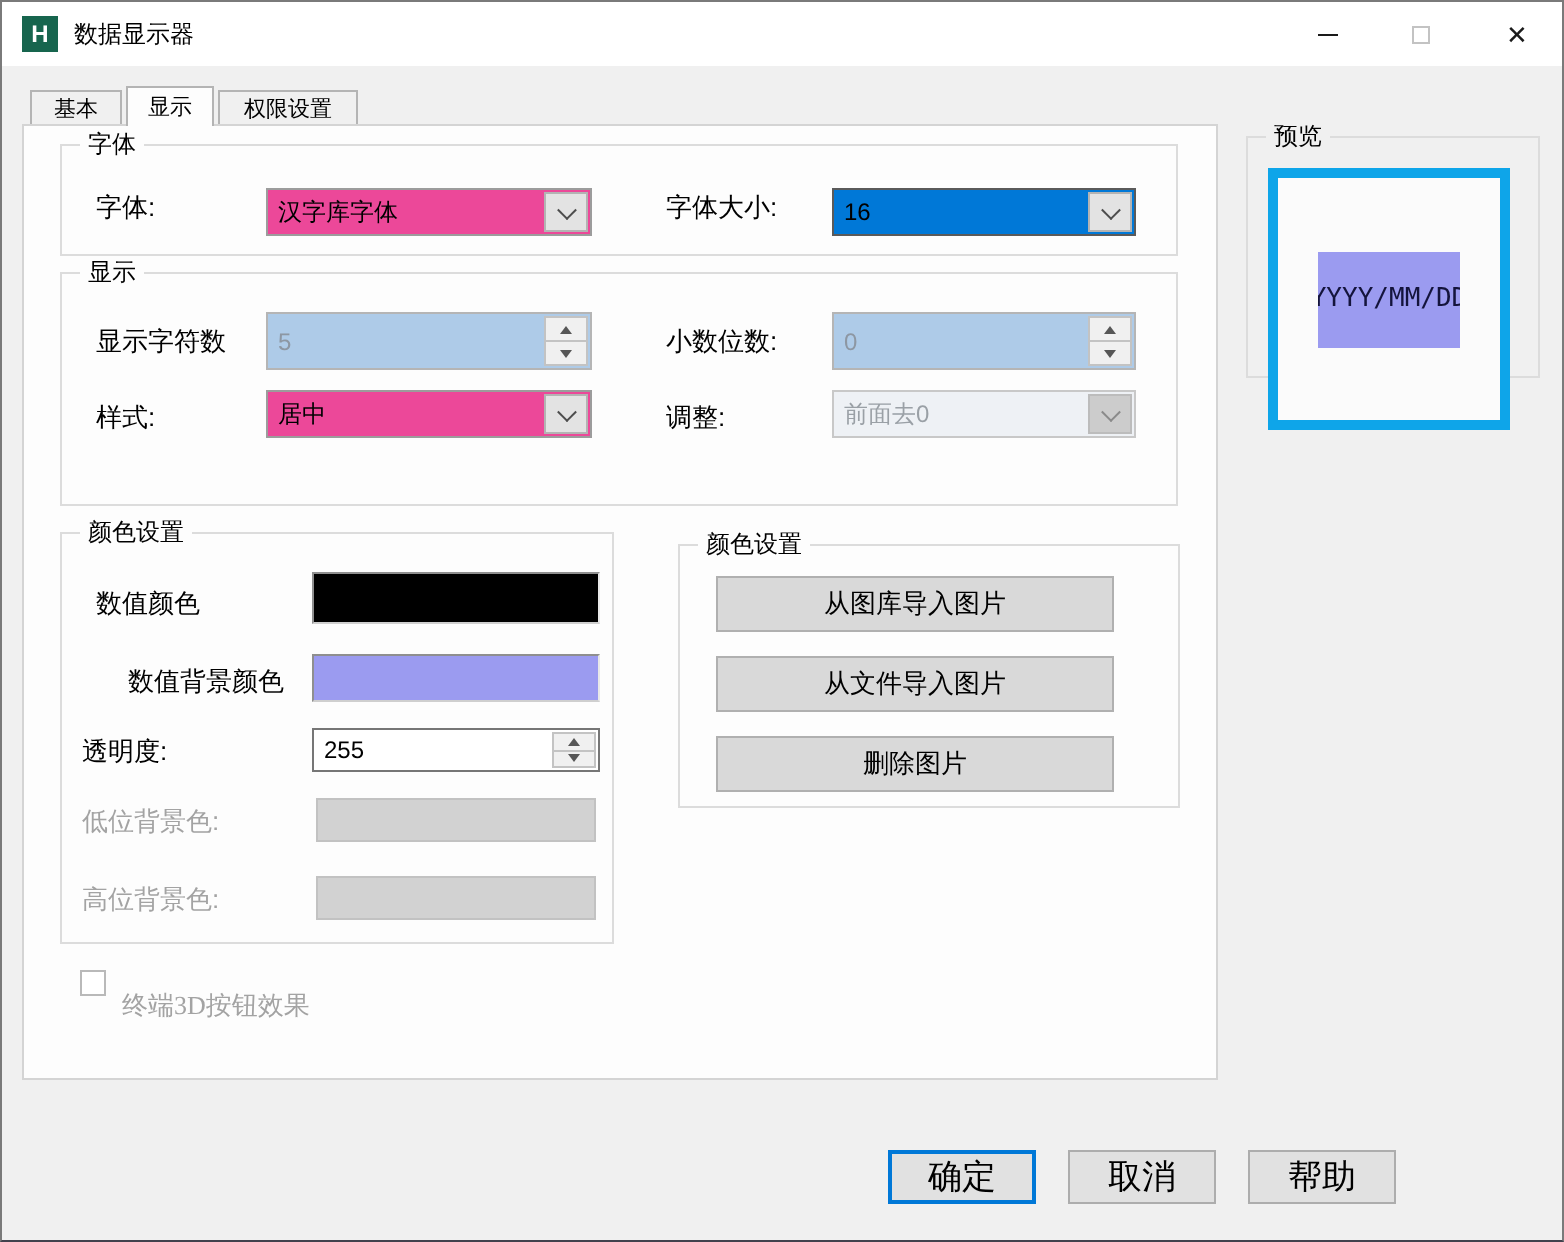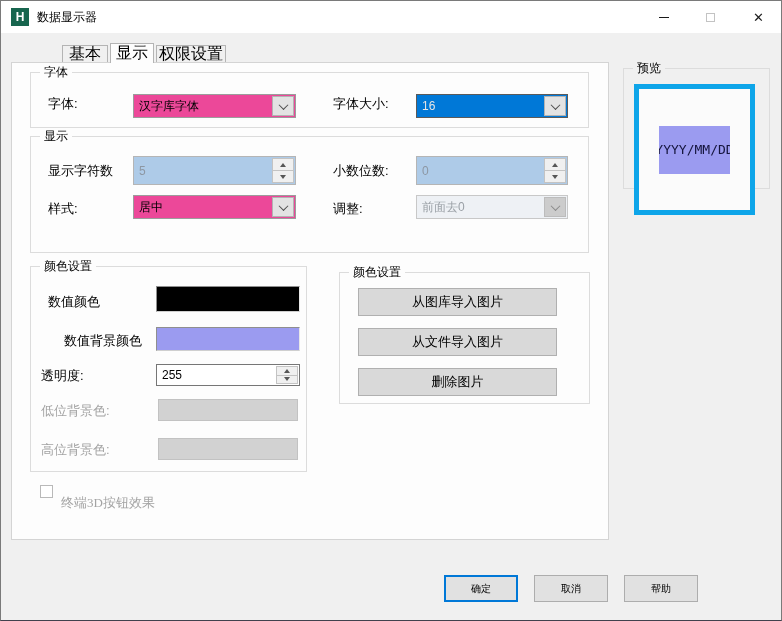--- a/index.html
+++ b/index.html
@@ -7,53 +7,53 @@
   .dialog{position:relative;width:782px;height:621px;background:#f0f0f0;border:1px solid #7a7a7a;border-bottom-color:#41414d;overflow:hidden;}
   
   .titlebar{position:absolute;left:0;top:0;width:100%;height:32px;background:#ffffff;}
   .app-icon{position:absolute;left:10px;top:7px;width:18px;height:18px;background:#17654e;color:#fff;font-weight:bold;font-size:12px;display:flex;align-items:center;justify-content:center;}
   .title-text{position:absolute;left:36px;top:0;height:32px;display:flex;align-items:center;font-size:12px;color:#000;}
   .capbtn{position:absolute;top:0;height:32px;display:flex;align-items:center;justify-content:center;}
   .min-glyph{width:10px;height:0;border-top:1px solid #1a1a1a;}
   .max-glyph{width:9px;height:9px;border:1px solid #c3c3c3;}
   .close-glyph{font-size:13px;color:#1a1a1a;line-height:1;}
   
-  .tab{position:absolute;top:44px;height:17px;background:#f0f0f0;border:1px solid #b4b4b4;border-bottom:none;display:flex;align-items:center;justify-content:center;font-size:16px;color:#000;z-index:2;margin-left:47px;}
+  .tab{position:absolute;top:44px;height:17px;background:#f0f0f0;border:1px solid #b4b4b4;border-bottom:none;display:flex;align-items:center;justify-content:center;font-size:11px;color:#000;z-index:2;}
   .tab.selected{top:42px;height:20px;background:#fdfdfd;z-index:4;}
   .tabpage{position:absolute;left:10px;top:61px;width:598px;height:478px;background:#fdfdfd;border:1px solid #d4d4d4;z-index:1;}
   
   .group{position:absolute;border:1px solid #dcdcdc;}
   .group-label{position:absolute;top:-8px;left:9px;padding:0 4px;font-size:12px;color:#000;background:#fdfdfd;line-height:14px;}
   .group-label.on-gray{background:#f0f0f0;}
   .lbl{position:absolute;font-size:13px;color:#000;line-height:16px;white-space:nowrap;}
   .lbl.dis{color:#a3a3a3;}
   
   .combo{position:absolute;background:#ec4899;border:1px solid #9c9c9c;font-size:12px;color:#000;display:flex;align-items:center;padding-left:5px;}
   .combo .dd{position:absolute;right:1px;top:1px;bottom:1px;width:22px;background:#e3e3e3;border:1px solid #b3b3b3;display:flex;align-items:center;justify-content:center;}
   .chev{width:7px;height:7px;border-right:1.4px solid #4d4d4d;border-bottom:1.4px solid #4d4d4d;transform:rotate(45deg) translate(-1px,-1px);}
-  .combo.selected-all{background:#0078d7;border-color:#5a5a5a;color:#e5e5e5;}
+  .combo.selected-all{background:#0078d7;border-color:#5a5a5a;color:#000000;}
   .combo.selected-all .dd{background:#e3e3e3;}
   .combo.disabled{background:#eef1f5;border-color:#c8c8c8;color:#9aa0a6;}
   .combo.disabled .dd{background:#cccccc;border-color:#bcbcbc;}
   .combo.disabled .chev{border-color:#8a8a8a;}
   
   .spin{position:absolute;border:1px solid #b5b5b5;font-size:12px;display:flex;align-items:center;padding-left:5px;}
   .spin.bluefield{background:#aecbe8;color:#8d97a3;}
   .spin.white{background:#fff;color:#000;border-color:#767676;}
   .spin .btns{position:absolute;right:1px;top:1px;bottom:1px;width:22px;display:flex;flex-direction:column;}
   .spin .sb{flex:1;background:#f0f0f0;border:1px solid #c3c3c3;display:flex;align-items:center;justify-content:center;}
   .spin .sb+.sb{border-top:none;}
   .tri-up{width:0;height:0;border-left:3px solid transparent;border-right:3px solid transparent;border-bottom:4px solid #565656;}
   .tri-dn{width:0;height:0;border-left:3px solid transparent;border-right:3px solid transparent;border-top:4px solid #565656;}
   
   .swatch{position:absolute;border:1px solid #8f8f8f;border-right-color:#e8e8e8;border-bottom-color:#cfcfcf;}
   .swatch.dis{background:#d2d2d2;border:1px solid #c2c2c2;}
   
   .gbtn{position:absolute;background:#d9d9d9;border:1px solid #b0b0b0;font-size:13px;color:#000;display:flex;align-items:center;justify-content:center;}
-  .fbtn{position:absolute;background:#e1e1e1;border:1px solid #adadad;font-size:10px;color:#000;display:flex;align-items:center;justify-content:center;}
+  .fbtn{position:absolute;background:#e1e1e1;border:1px solid #adadad;font-size:17px;color:#000;display:flex;align-items:center;justify-content:center;}
   .fbtn.default{border:2px solid #0078d7;}
   
   .cb-box{position:absolute;width:13px;height:13px;background:#fff;border:1px solid #b9b9b9;}
   
   .preview-box{position:absolute;background:#fbfbfb;border:5px solid #0ea5e9;display:flex;align-items:center;justify-content:center;}
   .preview-chip{width:71px;height:48px;background:#9b9bf0;display:flex;align-items:center;justify-content:center;overflow:hidden;}
   .preview-chip span{font-family:"DejaVu Sans Mono","Liberation Mono",monospace;font-size:13px;color:#14143c;white-space:nowrap;}
 </style>
 </head>
 <body>

